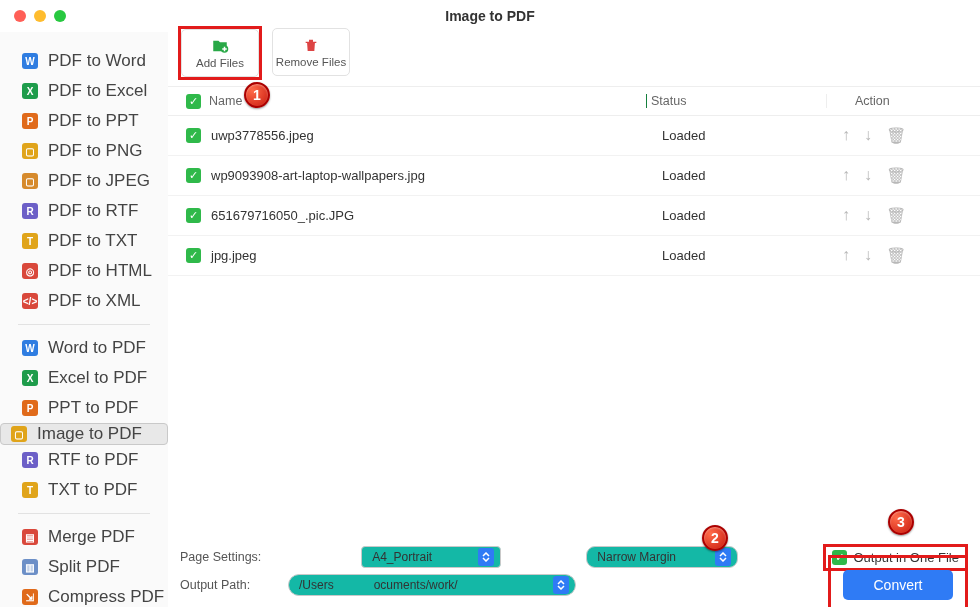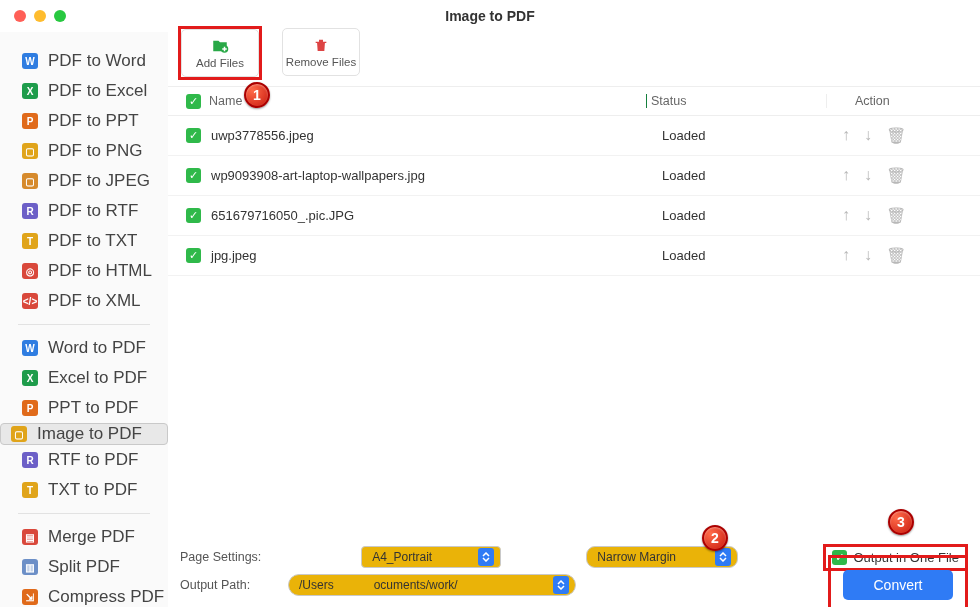--- a/index.html
+++ b/index.html
@@ -32,21 +32,21 @@
 .ic-H { background:#d9483b; }
 .ic-XM { background:#d9483b; }
 .ic-M { background:#d9483b; }
 .ic-S { background:#6c8fc7; }
 .ic-C { background:#e06a1a; }
 
 
 .main { position:absolute; top:22px; left:168px; right:0; bottom:0; }
 
 
-.toolbar { display:flex; gap:20px; padding:6px 14px 0 12px; }
+.toolbar { display:flex; gap:10px; padding:6px 14px 0 12px; }
 .tbtn { width:78px; height:48px; border:1px solid #e2e2e2; border-radius:5px; display:flex; flex-direction:column; align-items:center; justify-content:center; gap:3px; cursor:pointer; background:#fff; font-size:11.5px; color:#555; }
 .tbtn.add svg { fill:#29a847; }
 .tbtn.rm svg { fill:#d44; }
 .redbox { border:3px solid #e21b1b; }
 .addwrap { margin-top:-2px; margin-left:-2px; padding:0; }
 
 
 .thead { display:flex; align-items:center; height:30px; border-top:1px solid #eee; border-bottom:1px solid #eee; margin-top:6px; padding:0 18px; font-size:12.5px; color:#666; }
 .col-name { flex:0 0 460px; display:flex; align-items:center; gap:8px; }
 .col-status { flex:0 0 180px; border-left:1px solid #15803d; padding-left:4px; }
@@ -57,21 +57,21 @@
 .row .fname { flex:0 0 460px; display:flex; align-items:center; gap:10px; }
 .row .status { flex:0 0 180px; padding-left:16px; }
 .row .acts { flex:1; padding-left:16px; display:flex; gap:14px; justify-content:flex-start; color:#b8b8b8; }
 .row .acts span { cursor:pointer; font-size:16px; }
 .chk { width:15px; height:15px; border-radius:3px; background:#2fb94a; display:inline-flex; align-items:center; justify-content:center; color:#fff; font-size:11px; }
 
 
 .footer { position:absolute; left:12px; right:12px; bottom:8px; }
 .frow { display:flex; align-items:center; gap:12px; height:28px;justify-content:space-between; }
 .flabel { width:96px; font-size:12.5px; color:#555; }
-.sel { height:22px; border:1px solid #c9c9c9; border-radius:4px; background:#eab308; display:flex; align-items:center; padding:0 6px 0 10px; font-size:12px; color:#333; position:relative; }
+.sel { height:22px; border:1px solid #c9c9c9; border-radius:4px; background:#14b8a6; display:flex; align-items:center; padding:0 6px 0 10px; font-size:12px; color:#333; position:relative; }
 .sel .caret { margin-left:auto; width:16px; height:18px; background:#2f7bf5; border-radius:3px; display:flex; align-items:center; justify-content:center; }
 .sel1 { width:140px; }
 .sel2 { width:152px;border-radius:9px; }
 .pathsel { width:288px;border-radius:11px; }
 .pathsel .caret { background:#2f7bf5; }
 .outchk { display:flex; align-items:center; gap:6px; }
 .convert { margin-left:auto; width:110px; height:30px; background:#2f7bf5; color:#fff; border:none; border-radius:5px; font-size:14px; cursor:pointer; }
 .convwrap { padding:12px; }
 
 

